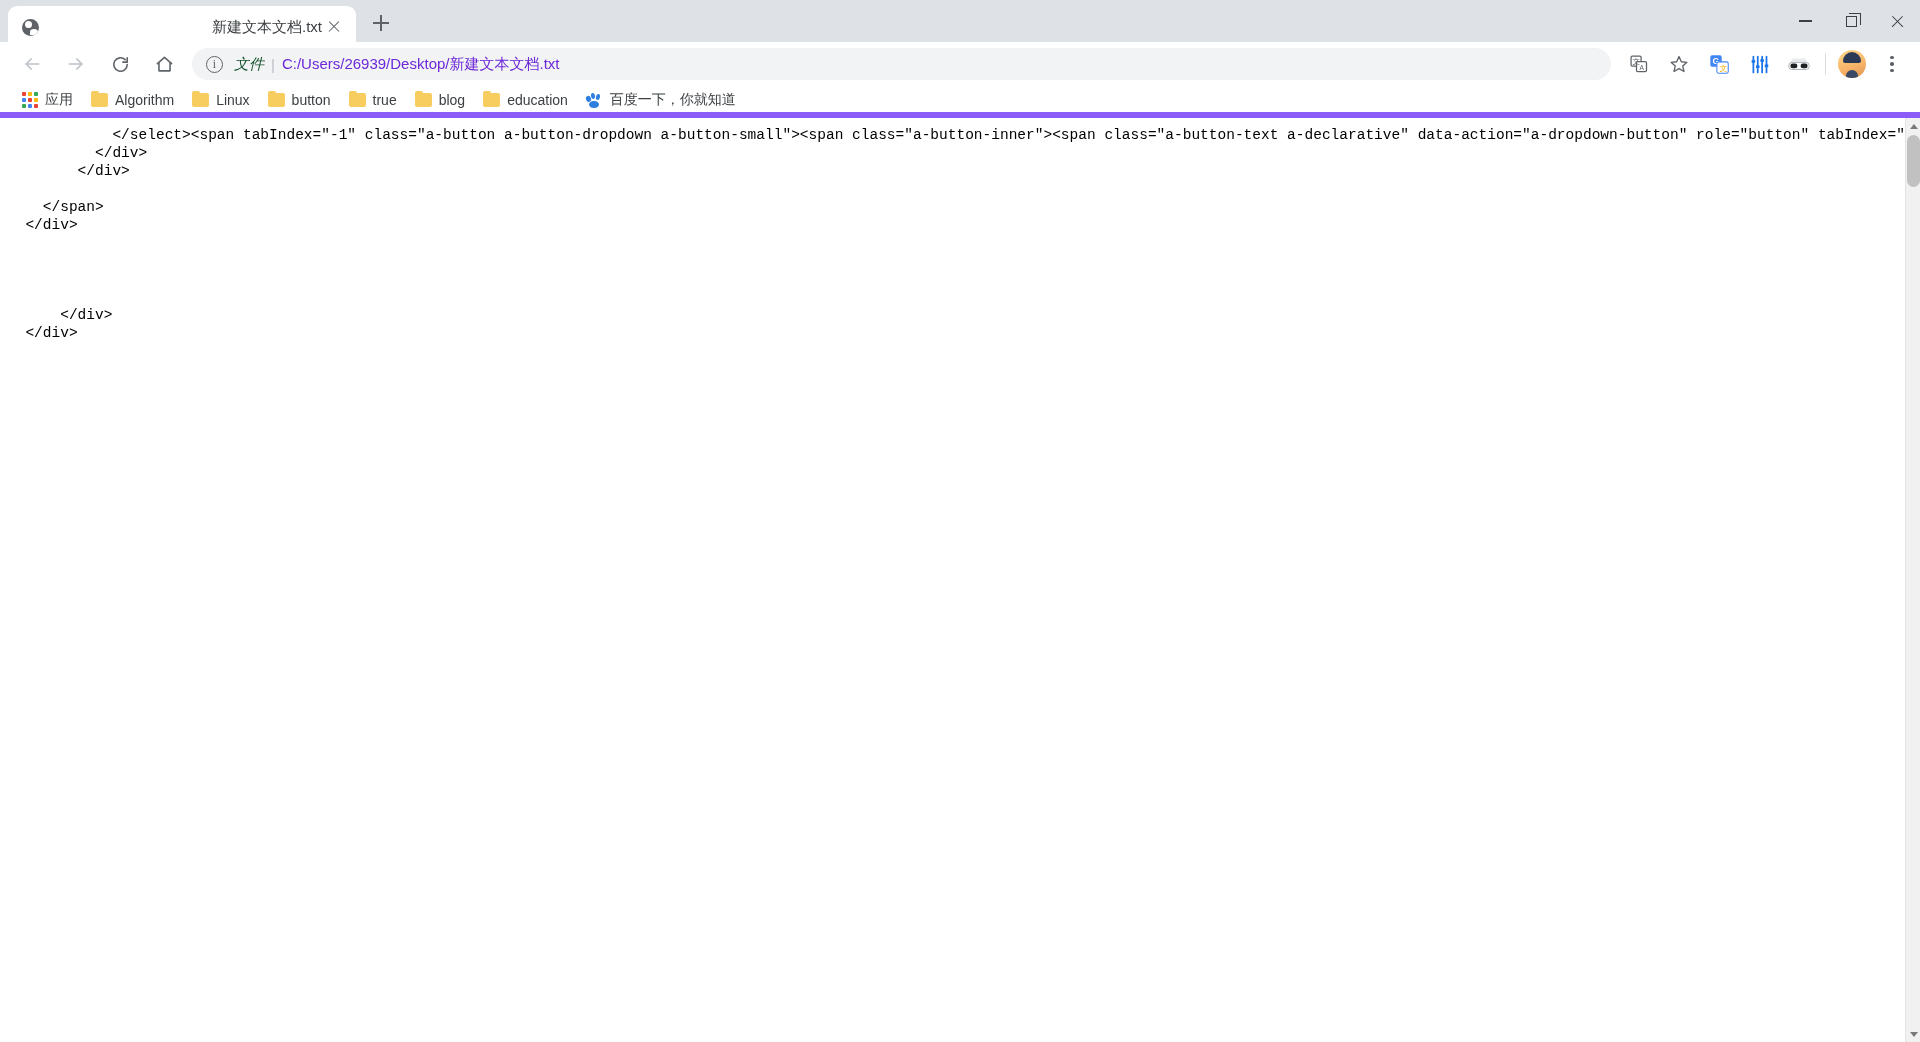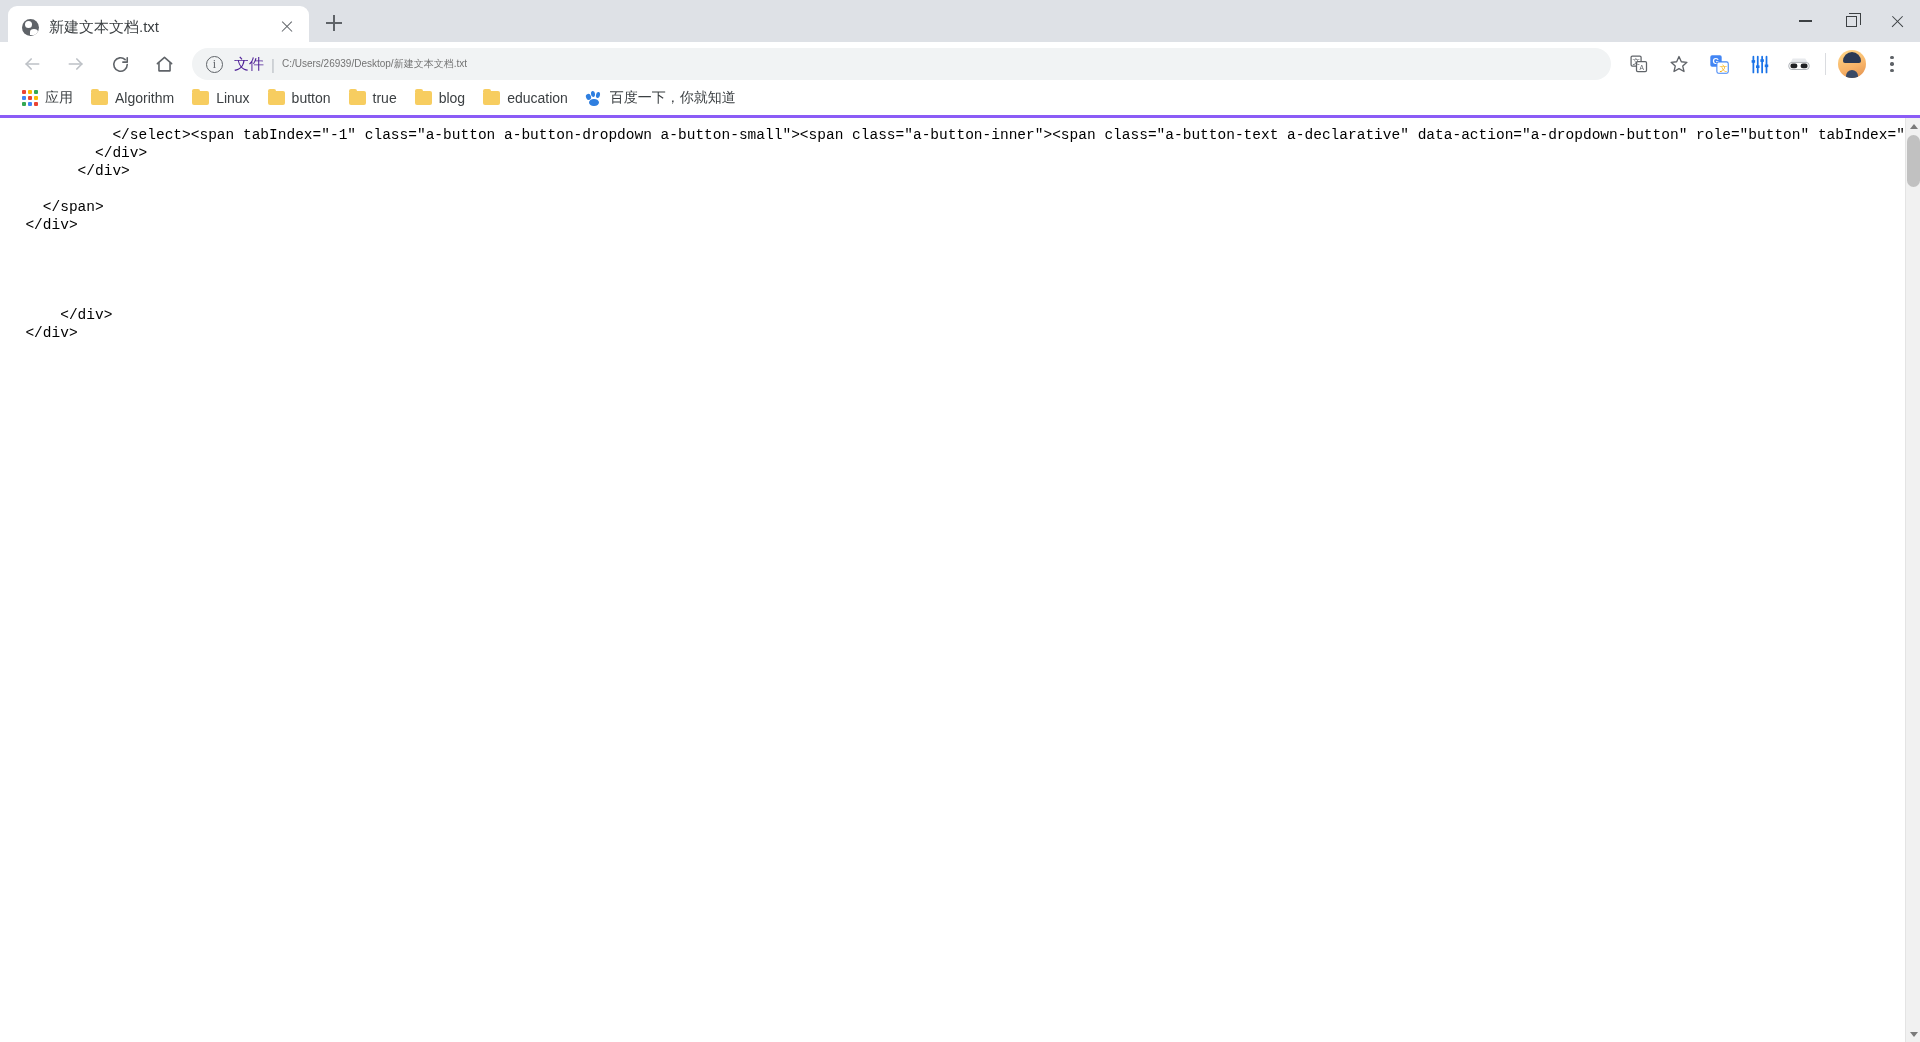--- a/index.html
+++ b/index.html
@@ -13,28 +13,29 @@
   
   .tabstrip {
     height: 42px;
     background: #dee1e6;
     display: flex;
     align-items: flex-end;
     position: relative;
     padding-left: 8px;
   }
   .tab {
-    width: 301px;
+    width: 348px;
     height: 36px;
     background: #ffffff;
     border-radius: 9px 9px 0 0;
     display: flex;
     align-items: center;
     padding: 6px 10px 0 14px;
     position: relative;
+    text-align: right;
   }
   .tab-favicon {
     width: 17px; height: 17px;
     border-radius: 50%;
     background: #5f6368;
     position: relative;
     flex: 0 0 auto;
     overflow: hidden;
   }
   .tab-favicon::before {
@@ -157,32 +158,33 @@
     position: relative;
     flex: 0 0 auto;
     color: #5f6368;
     font-size: 12px;
     line-height: 15px;
     text-align: center;
     font-family: "Liberation Serif", serif;
   }
   .url-scheme {
     font-size: 15px;
-    color: #4c1d95;
+    color: #14532d;
     margin-left: 11px;
     white-space: nowrap;
+    font-style: italic;
   }
   .url-sep {
     color: #bdc1c6;
     margin: 0 7px;
     font-size: 15px;
   }
   .url-text {
-    font-size: 10px;
-    color: #737373;
+    font-size: 15px;
+    color: #6d28d9;
     white-space: nowrap;
     overflow: hidden;
     text-overflow: ellipsis;
   }
 
   .tb-icon {
     width: 32px; height: 32px;
     margin: 0 4px;
     display: flex; align-items: center; justify-content: center;
     flex: 0 0 auto;
@@ -220,23 +222,23 @@
   .menu-dots i {
     width: 3.4px; height: 3.4px; border-radius: 50%;
     background: #5f6368; display: block;
   }
 
   
   .bookmarks {
     height: 32px;
     background: #ffffff;
     display: flex;
-    align-items: flex-start;
+    align-items: flex-end;
     padding: 0 10px 0 14px;
-    border-bottom: 3px solid #8b5cf6;
+    border-bottom: 6px solid #8b5cf6;
   }
   .bm {
     display: flex; align-items: center;
     height: 24px;
     padding: 0 8px;
     border-radius: 4px;
     margin-right: 2px;
     white-space: nowrap;
     flex: 0 0 auto;
   }

